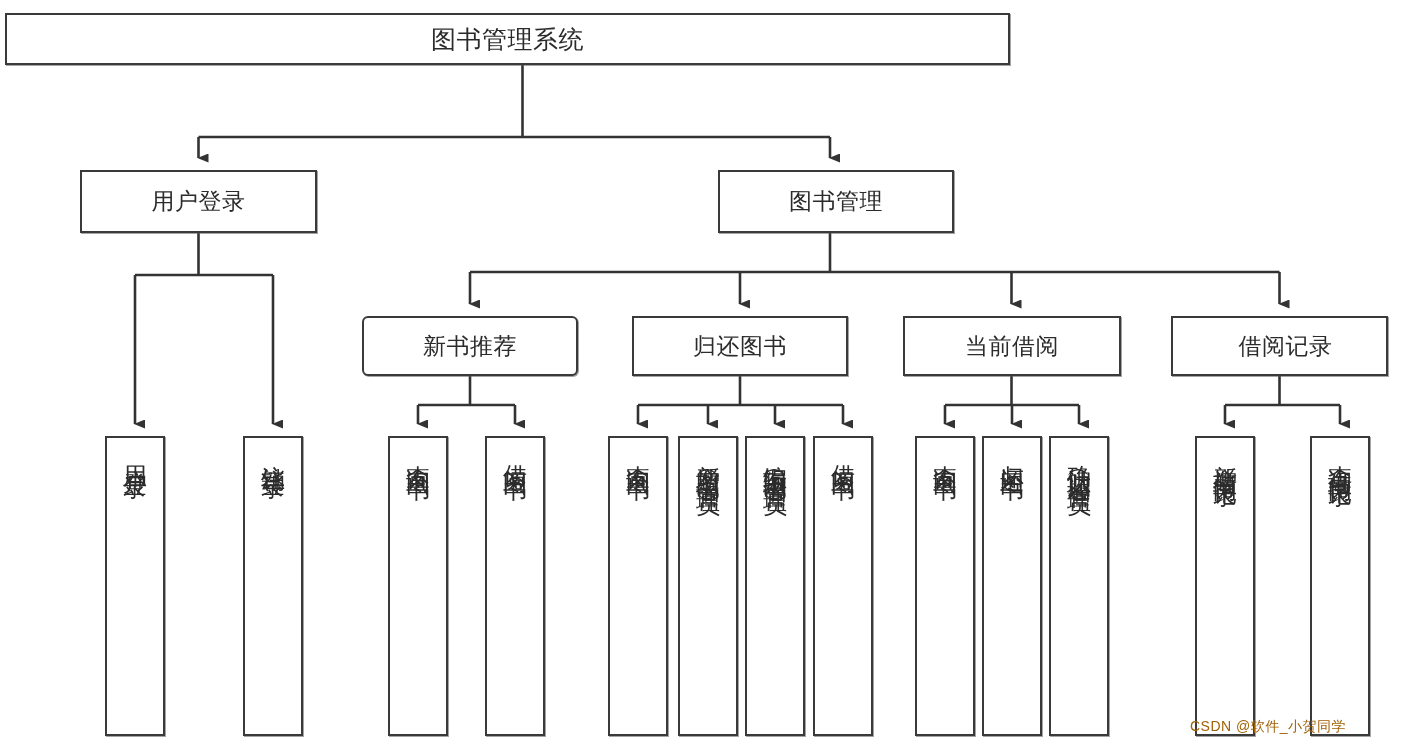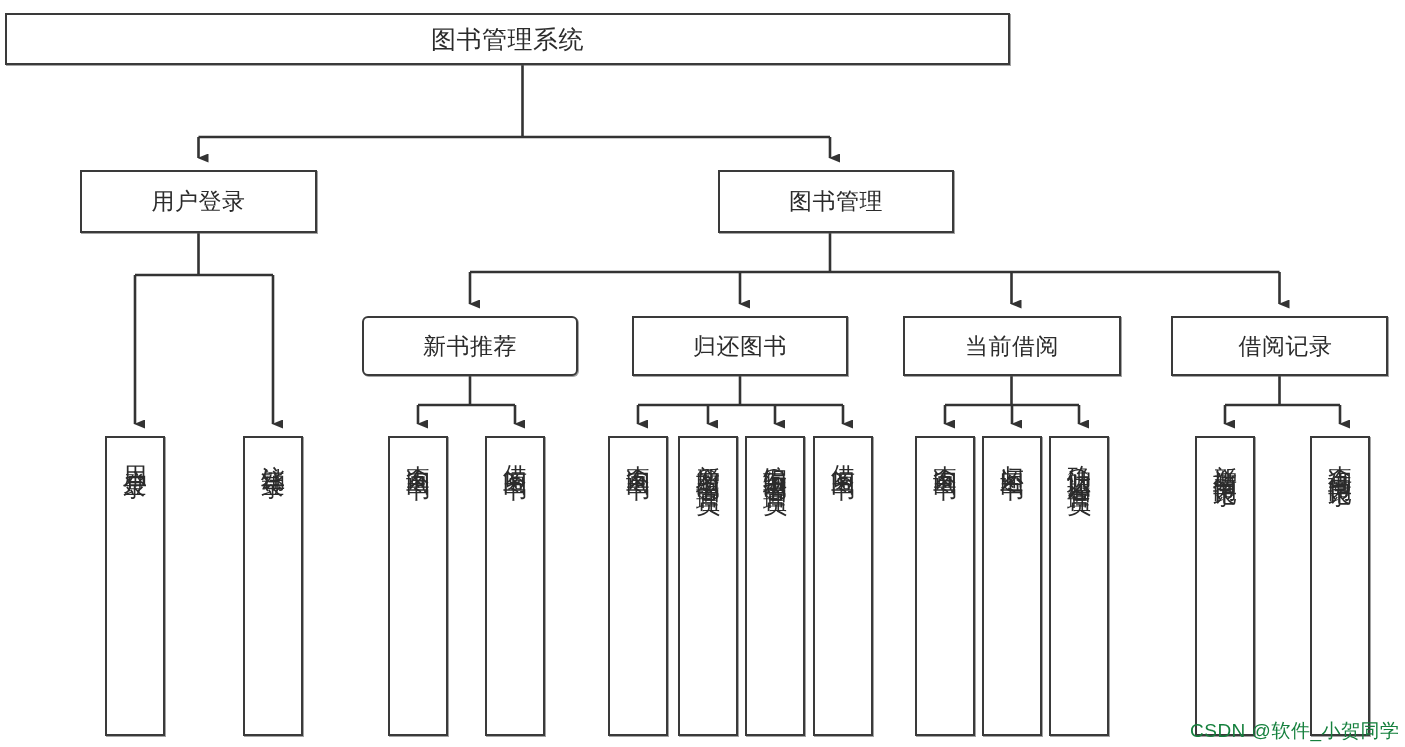--- a/index.html
+++ b/index.html
@@ -56,22 +56,22 @@
     font-size: 24px;
     line-height: 1.25;
     letter-spacing: 4px;
     margin: 0 auto;
   }
   .node.root .node-label {
     font-size: 25px;
   }
   .watermark {
     position: absolute;
-    font-size: 19px;
-    color: #15803d;
+    font-size: 14px;
+    color: #a16207;
     white-space: nowrap;
     letter-spacing: 0.5px;
     pointer-events: none;
   }
 </style>
 </head>
 <body>
 
 <div id="diagram-canvas">
 

